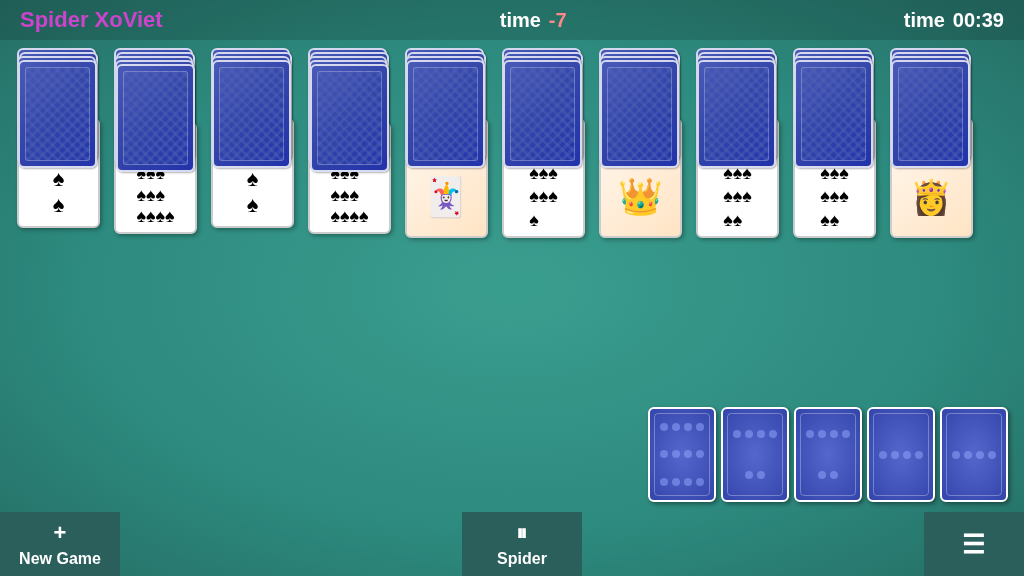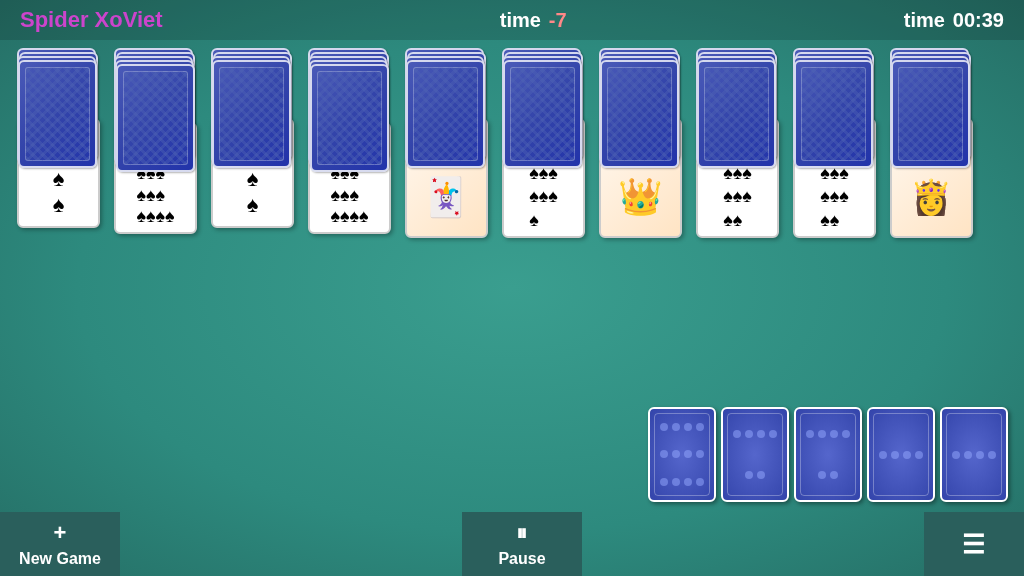--- a/index.html
+++ b/index.html
@@ -595,19 +595,19 @@
 </div>
 
 <div id="toolbar">
   <button class="toolbar-btn">
     <span class="btn-icon">+</span>
     <span>New Game</span>
   </button>
   <div id="spacer"></div>
   <button class="toolbar-btn">
     <span class="btn-icon">⏸</span>
-    <span>Pause</span>
+    <span>Spider</span>
   </button>
   <div id="spacer2" style="flex:1;"></div>
   <button class="toolbar-btn" id="menu-btn">
     <span class="btn-icon" style="font-size:26px;">☰</span>
   </button>
 </div>
 
 </body></html>

